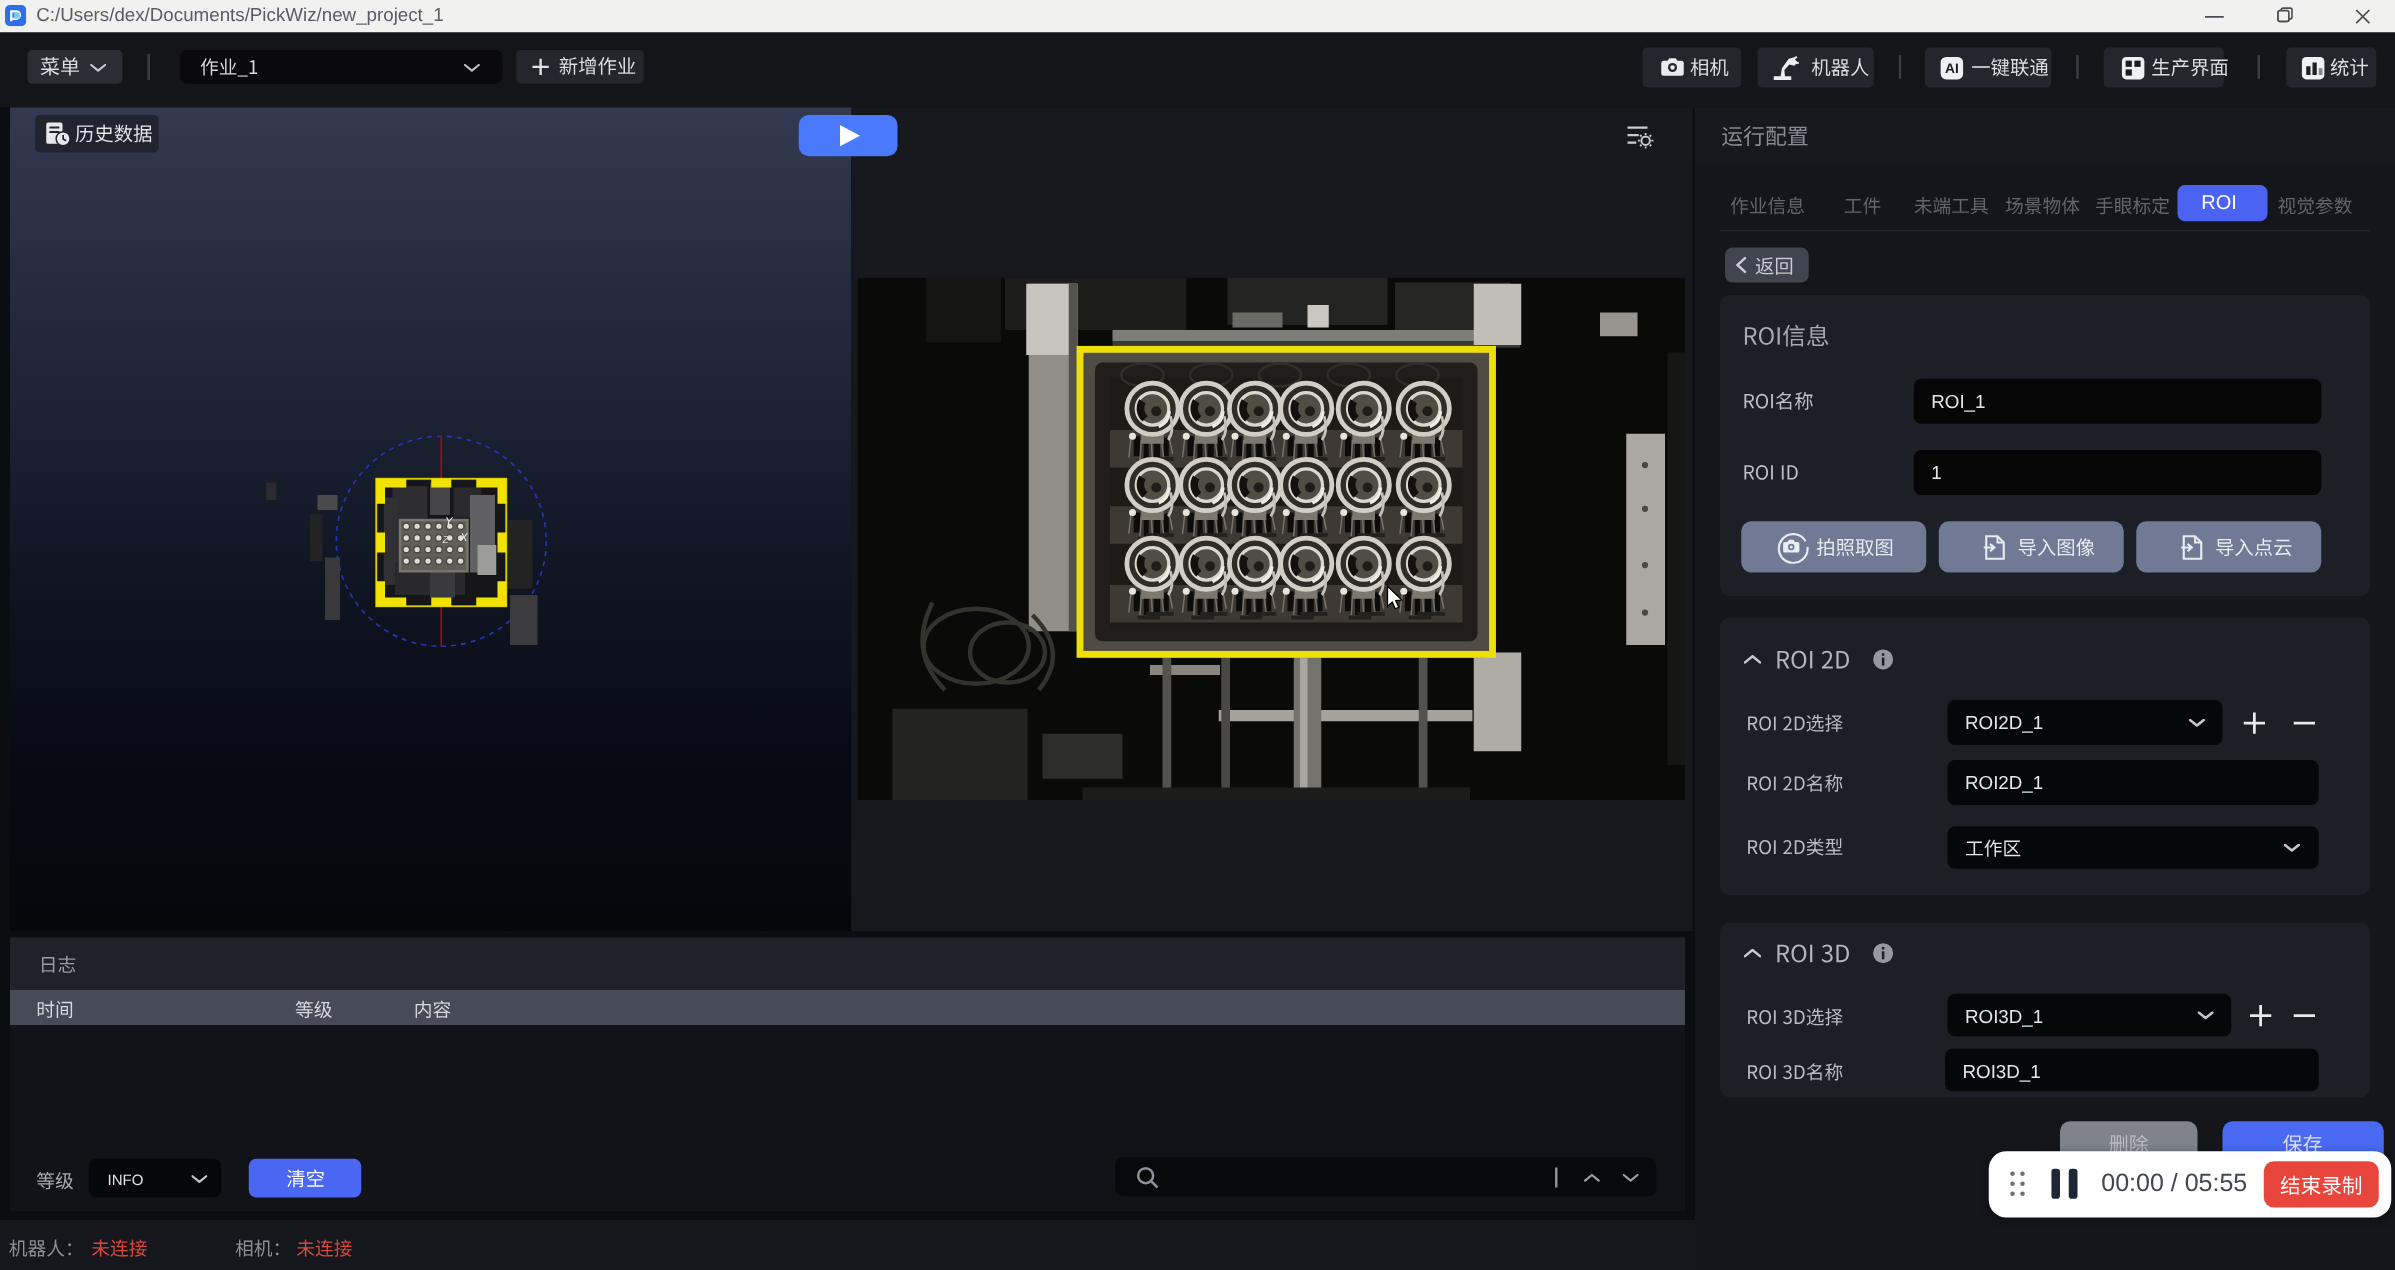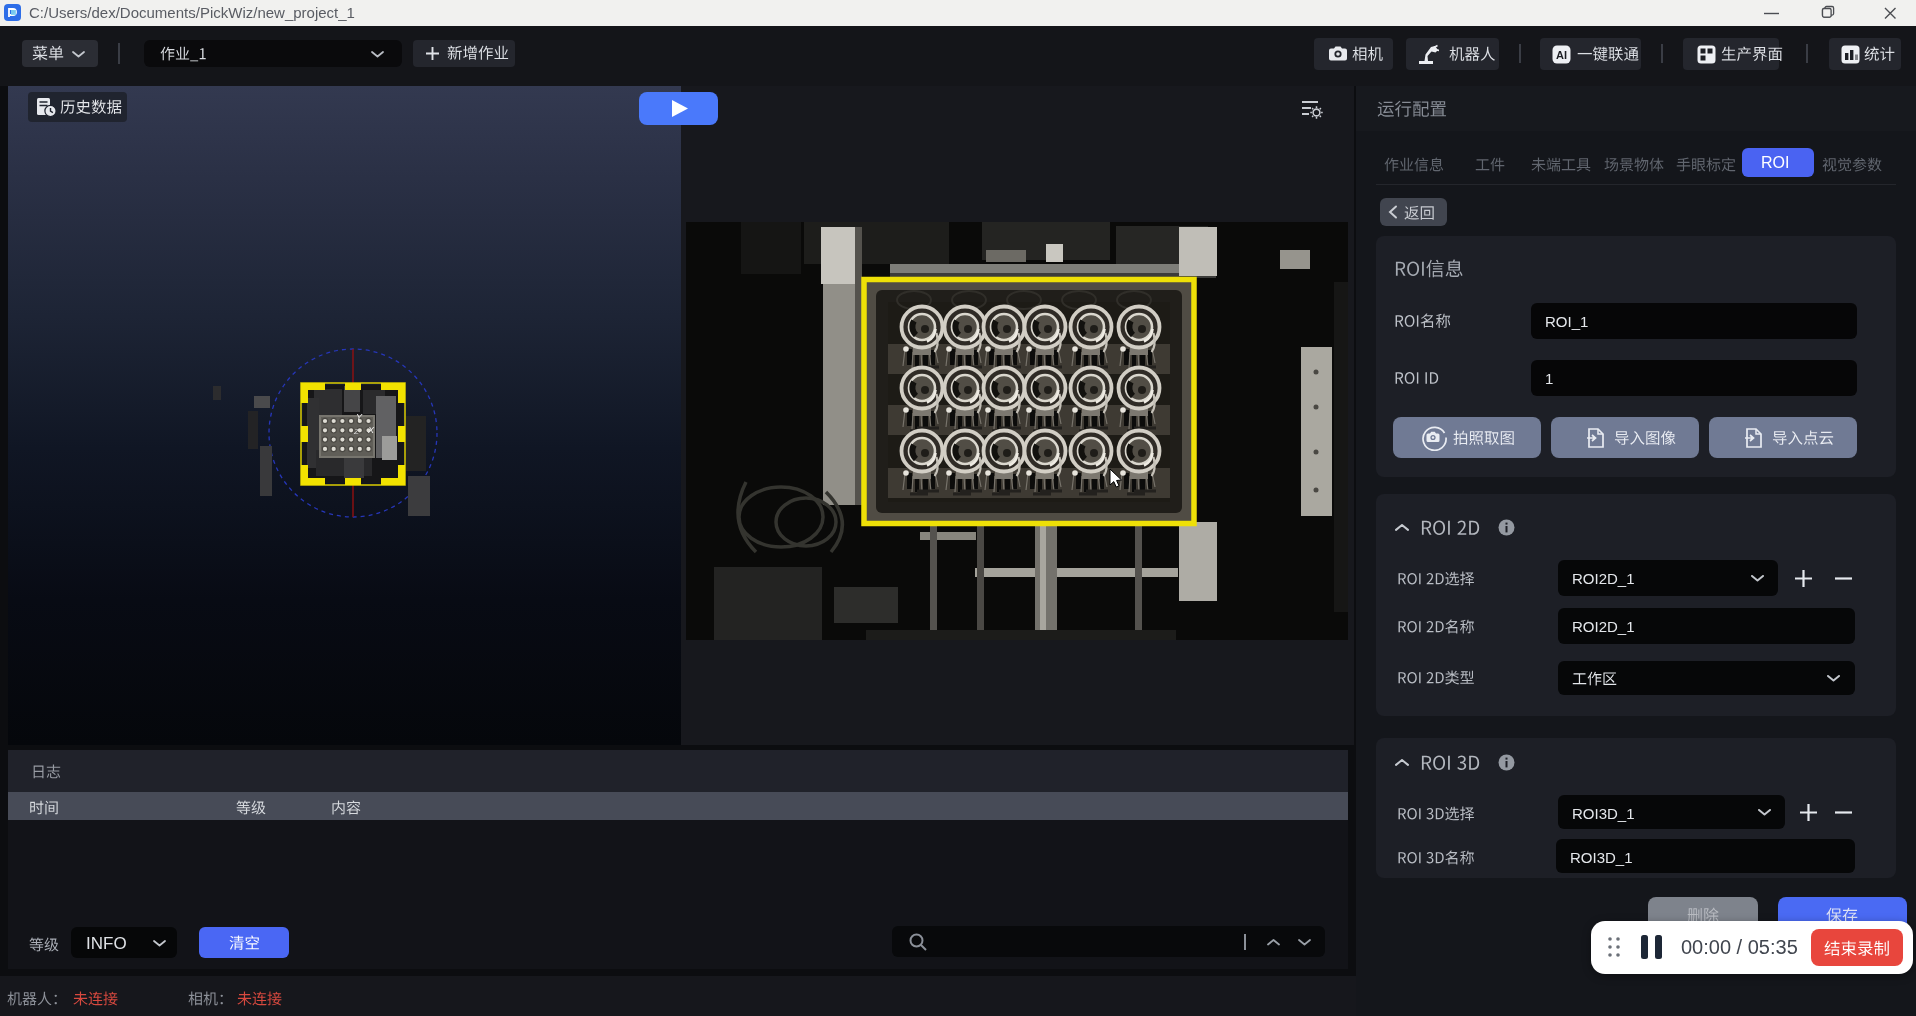--- a/index.html
+++ b/index.html
@@ -876,21 +876,21 @@
   </div>
 <div style="position:absolute;left:29px;top:936.8px;line-height:0">
     <svg class="t" width="30.0" height="15.0" viewBox="0 -880 2000.0 1000" fill="#a9adb5">
       <g transform="scale(1,-1)">
         <path transform="translate(0,0)" d="M460 611H537V350H460ZM147 543H861V479H147ZM48 389H956V323H48ZM80 235H929V169H80ZM665 336H741V9Q741 -24 732 -41Q723 -58 697 -68Q672 -76 629 -77Q587 -79 525 -79Q522 -63 513 -43Q505 -23 497 -8Q531 -9 561 -10Q590 -10 612 -10Q633 -10 642 -9Q656 -8 660 -4Q665 -1 665 10ZM163 756H488V692H163ZM549 756H945V692H549ZM186 845 257 826Q228 752 185 684Q142 615 96 568Q89 574 78 582Q66 590 54 598Q42 606 33 610Q80 654 121 716Q161 779 186 845ZM578 845 650 828Q625 756 583 692Q542 628 495 584Q488 591 477 599Q465 607 453 615Q442 623 433 628Q479 667 518 724Q557 782 578 845ZM223 708 287 729Q303 700 319 664Q335 628 341 603L274 578Q269 604 254 640Q240 677 223 708ZM639 707 701 732Q726 703 751 666Q775 629 787 601L722 573Q712 601 688 638Q665 676 639 707ZM223 126 278 169Q311 149 344 123Q377 97 406 70Q434 43 451 19L393 -29Q377 -5 349 23Q322 51 289 78Q256 104 223 126Z"></path>
         <path transform="translate(1000,0)" d="M513 749 589 746Q581 565 562 411Q544 258 505 135Q466 12 395 -82Q389 -76 376 -67Q364 -58 351 -50Q338 -41 329 -36Q400 48 438 166Q476 284 492 431Q508 579 513 749ZM400 775H794V705H400ZM729 502H872V436H707ZM851 502H865L879 505L926 486Q895 341 836 230Q776 120 697 43Q617 -34 523 -82Q518 -73 508 -62Q498 -51 488 -40Q478 -30 470 -24Q562 18 638 88Q715 158 770 258Q825 357 851 487ZM568 514Q603 398 659 293Q716 189 793 108Q871 27 966 -18Q958 -24 948 -35Q938 -46 929 -58Q921 -69 915 -78Q817 -27 738 59Q659 146 601 258Q543 370 505 496ZM763 775H840Q825 720 808 657Q791 595 774 537Q757 479 742 436H667Q683 480 701 539Q718 598 734 660Q751 722 763 775ZM61 177Q60 185 55 197Q51 210 47 223Q42 237 38 246Q55 249 73 267Q92 285 115 313Q128 327 153 358Q178 390 209 434Q240 478 272 528Q303 579 330 631L393 593Q331 489 258 390Q186 291 112 217V215Q112 215 105 211Q97 208 87 202Q76 196 69 190Q61 183 61 177ZM61 177 56 241 91 269 379 349Q379 335 381 317Q382 298 384 286Q284 256 224 237Q163 219 131 208Q99 197 84 190Q69 184 61 177ZM55 423Q54 431 49 443Q45 456 40 470Q35 484 31 493Q45 497 59 513Q73 530 90 555Q99 568 116 597Q133 626 153 665Q174 705 195 750Q216 796 232 841L301 809Q274 746 241 684Q209 622 173 565Q137 509 101 463V462Q101 462 94 458Q87 454 78 448Q69 441 62 435Q55 429 55 423ZM55 423 54 479 90 502 277 521Q275 507 273 489Q271 471 271 460Q207 451 167 445Q128 439 105 436Q83 432 72 429Q62 426 55 423ZM42 56Q85 70 140 90Q196 110 258 132Q321 155 383 178L398 113Q309 78 220 43Q131 9 60 -18Z"></path>
       </g>
     </svg>
   </div>
 <div style="position:absolute;left:71px;top:927px;width:106px;height:31px;background:#060708;border-radius:6px"></div>
-<div style="position:absolute;left:86px;top:936.7px;font-size:17px;line-height:14.5px;color:#dfe2e6;font-weight:400;white-space:pre">INFO</div>
+<div style="position:absolute;left:86px;top:936.7px;font-size:12px;line-height:14.5px;color:#dfe2e6;font-weight:400;white-space:pre">INFO</div>
 <svg style="position:absolute;left:152.5px;top:940.27px" width="13" height="7.46">
     <path d="M1 1 L6.5 5.46 L12 1" stroke="#c3c7cd" stroke-width="1.8" fill="none" stroke-linecap="round" stroke-linejoin="round"></path>
   </svg>
 <div style="position:absolute;left:199px;top:927px;width:90px;height:31px;background:#4a67f4;border-radius:6px"></div>
 <div style="position:absolute;left:228.5px;top:935.4px;line-height:0">
     <svg class="t" width="31.0" height="15.5" viewBox="0 -880 2000.0 1000" fill="#ffffff">
       <g transform="scale(1,-1)">
         <path transform="translate(0,0)" d="M412 268H810V212H412ZM319 762H913V704H319ZM343 640H888V585H343ZM281 516H950V458H281ZM411 134H812V77H411ZM361 400H810V342H431V-79H361ZM793 400H864V4Q864 -24 856 -40Q849 -56 828 -64Q807 -73 772 -74Q737 -76 684 -76Q681 -62 675 -43Q669 -25 662 -11Q700 -12 732 -12Q764 -13 774 -12Q785 -11 789 -8Q793 -4 793 5ZM575 840H649V498H575ZM82 772 126 823Q154 810 184 792Q215 774 242 755Q269 737 287 721L241 662Q224 679 197 698Q170 718 140 738Q110 757 82 772ZM35 506 78 559Q107 545 139 526Q171 508 199 489Q228 470 246 453L201 394Q184 410 156 431Q128 451 96 471Q64 490 35 506ZM66 -21Q89 18 116 72Q143 127 171 187Q199 248 222 305L283 261Q261 207 236 150Q210 92 184 37Q158 -19 134 -66Z"></path>
         <path transform="translate(1000,0)" d="M459 300H538V-12H459ZM76 718H926V517H849V649H150V492H76ZM182 343H825V275H182ZM77 22H927V-46H77ZM564 537 611 587Q648 568 691 546Q733 524 775 500Q818 477 855 455Q892 433 919 415L869 357Q844 375 808 397Q771 420 729 445Q688 470 645 494Q602 517 564 537ZM384 590 436 544Q397 509 347 473Q298 437 243 405Q188 373 129 348L85 413Q174 444 250 492Q326 540 384 590ZM424 824 502 846Q520 813 540 772Q560 731 571 703L489 675Q479 704 461 747Q442 789 424 824Z"></path>
       </g>
@@ -952,21 +952,21 @@
     <circle cx="11" cy="3" r="1.8" fill="#6b7078"></circle>
     <circle cx="3" cy="11" r="1.8" fill="#6b7078"></circle>
     <circle cx="11" cy="11" r="1.8" fill="#6b7078"></circle>
     <circle cx="3" cy="19" r="1.8" fill="#6b7078"></circle>
     <circle cx="11" cy="19" r="1.8" fill="#6b7078"></circle>
   </svg>
 <svg style="position:absolute;left:1641px;top:934px" width="24" height="26">
     <rect x="0" y="1" width="7" height="24" rx="2.5" fill="#1d2736"></rect>
     <rect x="14" y="1" width="7" height="24" rx="2.5" fill="#1d2736"></rect>
   </svg>
-<div style="position:absolute;left:1681px;top:937px;font-size:20px;line-height:20px;color:#41464f;font-weight:400;white-space:pre">00:00 / 05:35</div>
+<div style="position:absolute;left:1681px;top:937px;font-size:20px;line-height:20px;color:#41464f;font-weight:400;white-space:pre">00:00 / 05:55</div>
 <div style="position:absolute;left:1811px;top:929px;width:92px;height:37px;background:#e8463d;border-radius:8px"></div>
 <div style="position:absolute;left:1824px;top:939.5px;line-height:0">
     <svg class="t" width="66.0" height="16.5" viewBox="0 -880 4000.0 1000" fill="#ffffff">
       <g transform="scale(1,-1)">
         <path transform="translate(0,0)" d="M63 184Q62 192 57 205Q52 219 48 233Q43 247 38 257Q55 260 74 278Q93 295 117 322Q130 335 156 366Q181 397 212 439Q243 481 275 530Q307 579 334 629L403 587Q339 487 265 392Q191 297 116 225V223Q116 223 108 220Q100 216 89 210Q79 204 71 197Q63 190 63 184ZM63 184 60 247 99 273 398 322Q397 307 399 287Q400 268 402 256Q297 237 234 225Q170 213 137 206Q103 199 87 194Q72 189 63 184ZM56 427Q54 435 49 449Q45 463 40 477Q35 492 30 502Q44 505 58 521Q72 537 87 561Q96 573 112 601Q128 628 148 666Q168 704 188 747Q207 790 222 834L299 802Q273 742 241 682Q210 623 176 568Q142 514 107 470V468Q107 468 100 464Q92 460 82 453Q71 447 64 440Q56 433 56 427ZM56 427 55 483 93 507 304 525Q301 511 299 493Q297 475 297 463Q226 455 181 449Q136 444 111 440Q87 436 75 433Q63 430 56 427ZM35 53Q82 61 141 72Q201 84 267 97Q334 111 400 124L406 55Q312 33 217 13Q123 -7 48 -24ZM408 706H943V634H408ZM433 478H926V406H433ZM500 32H862V-36H500ZM639 841H716V441H639ZM459 304H901V-75H826V236H532V-79H459Z"></path>
         <path transform="translate(1000,0)" d="M76 734H927V663H76ZM460 839H537V-80H460ZM452 306 515 277Q479 226 430 178Q382 130 326 87Q270 45 210 11Q150 -23 92 -47Q87 -37 77 -25Q68 -14 58 -3Q49 8 40 16Q98 36 157 67Q217 97 271 136Q326 174 373 217Q419 261 452 306ZM550 304Q594 244 661 188Q728 132 808 87Q887 43 966 17Q958 9 947 -2Q937 -13 928 -26Q919 -38 912 -48Q833 -17 754 33Q674 83 605 145Q536 208 488 276ZM217 487V333H782V487ZM145 554H859V266H145Z"></path>
         <path transform="translate(2000,0)" d="M67 462H940V395H67ZM461 427H537V1Q537 -31 528 -47Q519 -63 495 -71Q472 -78 433 -80Q394 -82 335 -82Q332 -67 324 -49Q317 -30 309 -16Q339 -17 366 -17Q392 -18 412 -18Q432 -17 440 -17Q452 -16 456 -12Q461 -8 461 2ZM528 385Q565 299 626 227Q688 156 771 104Q854 52 953 25Q945 17 936 6Q926 -5 918 -18Q909 -30 904 -40Q802 -8 719 50Q635 108 572 188Q509 269 468 366ZM810 370 874 323Q840 295 801 265Q762 235 724 209Q685 182 651 162L600 204Q633 225 672 254Q710 282 747 313Q783 344 810 370ZM134 317 185 363Q217 346 252 324Q287 302 318 280Q350 257 369 238L316 185Q298 205 267 229Q236 252 202 276Q167 299 134 317ZM68 54Q119 74 188 101Q257 128 334 159Q410 190 486 222L501 158Q433 128 363 97Q293 66 228 38Q163 11 108 -13ZM164 623H763V554H164ZM741 784H750L763 788L822 784Q822 730 818 667Q815 604 811 541Q806 478 801 423L723 426Q727 468 730 516Q733 564 736 612Q738 660 739 702Q741 745 741 774ZM134 784H763V715H134Z"></path>
         <path transform="translate(3000,0)" d="M676 748H747V194H676ZM854 830H928V24Q928 -13 918 -32Q908 -51 885 -62Q862 -71 822 -73Q781 -76 725 -76Q722 -60 715 -37Q708 -15 700 3Q745 2 782 2Q820 1 834 2Q845 2 850 6Q854 11 854 23ZM289 836H361V-79H289ZM500 351H569V77Q569 51 563 36Q557 20 538 11Q521 3 492 1Q462 -1 421 -1Q419 14 413 32Q407 51 400 65Q432 64 455 64Q478 64 486 64Q500 64 500 78ZM91 351H528V283H159V2H91ZM45 522H604V453H45ZM141 696H565V627H127ZM142 816 212 802Q194 724 167 650Q139 575 108 524Q100 528 88 534Q76 539 64 544Q51 549 41 552Q76 603 101 673Q126 744 142 816Z"></path>
       </g>
     </svg>

